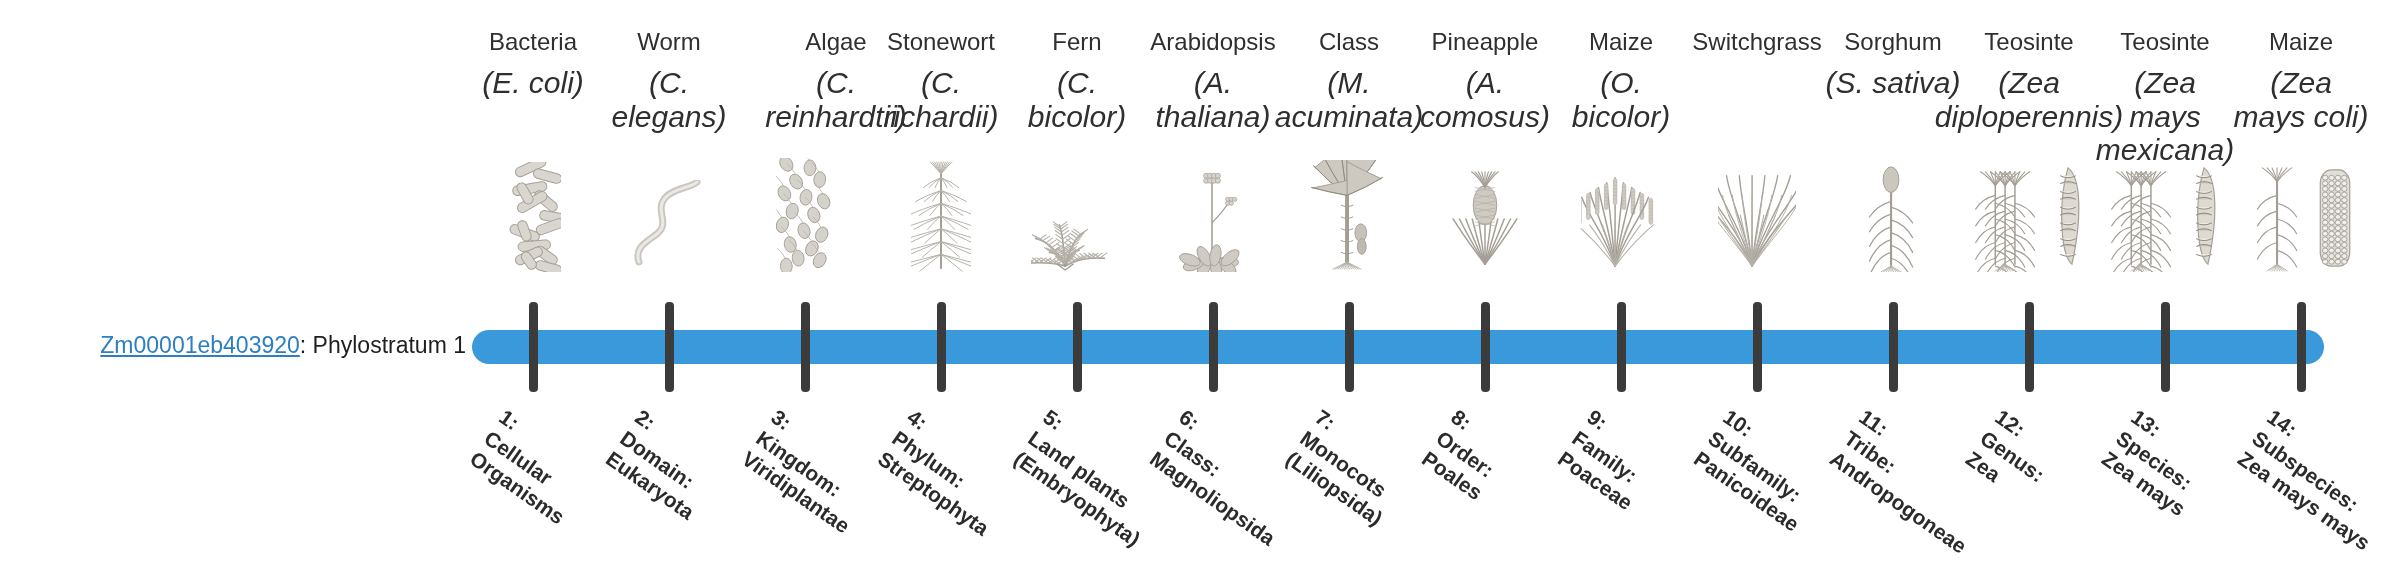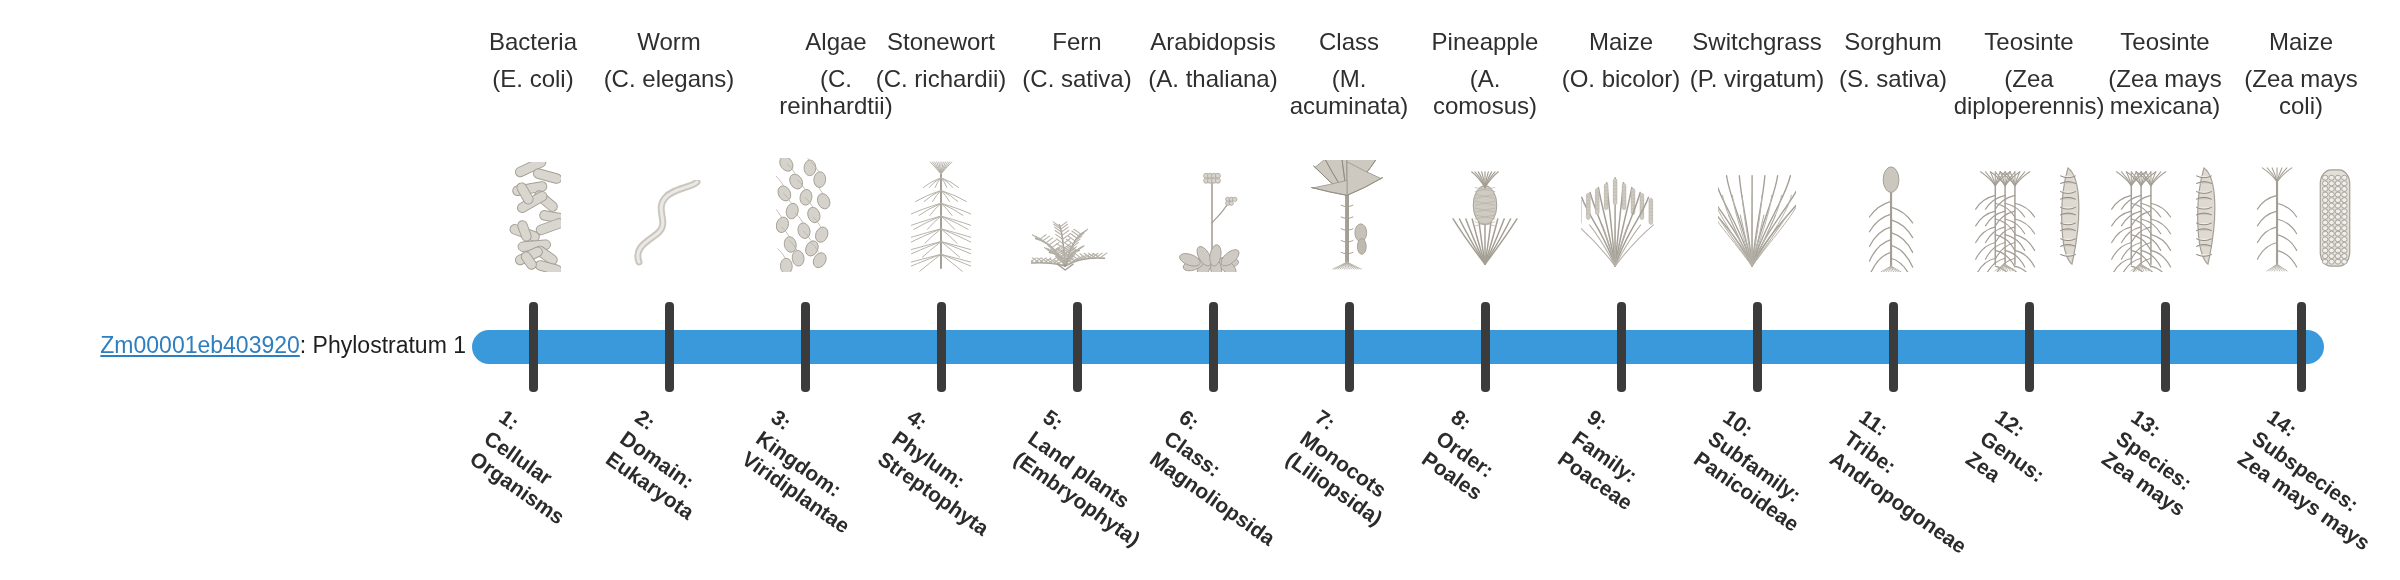--- a/index.html
+++ b/index.html
@@ -22,21 +22,21 @@
 
   
   .col{
     position:absolute;top:28px;width:136px;text-align:center;
   }
   .common{
     font-size:24px;line-height:1.15;color:#2f2f2f;
     height:30px;display:flex;align-items:flex-start;justify-content:center;
   }
   .latin{
-    font-size:24px;line-height:1.12;color:#2f2f2f;
+    font-size:30px;line-height:1.12;color:#2f2f2f;font-style:italic;
     margin-top:8px;height:56px;
     display:flex;align-items:flex-start;justify-content:center;
   }
 
   
   .art{
     position:absolute;top:162px;width:136px;height:110px;
     display:flex;align-items:flex-end;justify-content:center;gap:3px;
   }
   .art svg{display:block;}
@@ -231,21 +231,21 @@
           <path d="M30 14 l 0 -12" stroke="#b5b1a8" stroke-width="1" fill="none" stroke-linecap="round"></path>
           <path d="M30 14 l 2.2 -12" stroke="#b5b1a8" stroke-width="1" fill="none" stroke-linecap="round"></path>
           <path d="M30 14 l 4.4 -12" stroke="#b5b1a8" stroke-width="1" fill="none" stroke-linecap="round"></path>
           <path d="M30 14 l 6.6000000000000005 -12" stroke="#b5b1a8" stroke-width="1" fill="none" stroke-linecap="round"></path>
           <path d="M30 14 l 8.8 -12" stroke="#b5b1a8" stroke-width="1" fill="none" stroke-linecap="round"></path>
           <path d="M30 14 l 11 -12" stroke="#b5b1a8" stroke-width="1" fill="none" stroke-linecap="round"></path>
         </svg>
       </div>
       <div class="col" style="left: 1009px;">
         <div class="common">Fern</div>
-        <div class="latin">(C. sativa)</div>
+        <div class="latin">(C. bicolor)</div>
       </div>
       <div class="art" style="left: 1009px;">
         <svg width="92" height="110" viewBox="0 0 92 112">
           <path d="M34 106 q -19.200000000000003 -5.6 -48 -2" stroke="#a49f95" stroke-width="1.6" fill="none" stroke-linecap="round"></path>
           <path d="M30.064 104.97200000000001 l -7 -5 M30.064 104.97200000000001 l 7 -5" stroke="#b5b1a8" stroke-width="1.1" fill="none" stroke-linecap="round"></path>
           <path d="M25.935999999999996 104.128 l -7 -5 M25.935999999999996 104.128 l 7 -5" stroke="#b5b1a8" stroke-width="1.1" fill="none" stroke-linecap="round"></path>
           <path d="M21.616 103.46799999999999 l -7 -5 M21.616 103.46799999999999 l 7 -5" stroke="#b5b1a8" stroke-width="1.1" fill="none" stroke-linecap="round"></path>
           <path d="M17.104 102.992 l -7 -5 M17.104 102.992 l 7 -5" stroke="#b5b1a8" stroke-width="1.1" fill="none" stroke-linecap="round"></path>
           <path d="M12.399999999999999 102.7 l -7 -5 M12.399999999999999 102.7 l 7 -5" stroke="#b5b1a8" stroke-width="1.1" fill="none" stroke-linecap="round"></path>
           <path d="M7.504000000000001 102.592 l -7 -5 M7.504000000000001 102.592 l 7 -5" stroke="#b5b1a8" stroke-width="1.1" fill="none" stroke-linecap="round"></path>
@@ -514,21 +514,20 @@
           <path d="M34 106 q -12 -24 -26 -42" stroke="#b5b1a8" stroke-width="1.1" fill="none" stroke-linecap="round"></path>
           <path d="M34 106 q -6 -24 -13 -42" stroke="#b5b1a8" stroke-width="1.1" fill="none" stroke-linecap="round"></path>
           <path d="M34 106 q 0 -24 0 -42" stroke="#b5b1a8" stroke-width="1.1" fill="none" stroke-linecap="round"></path>
           <path d="M34 106 q 6 -24 13 -42" stroke="#b5b1a8" stroke-width="1.1" fill="none" stroke-linecap="round"></path>
           <path d="M34 106 q 12 -24 26 -42" stroke="#b5b1a8" stroke-width="1.1" fill="none" stroke-linecap="round"></path>
           <path d="M34 106 q 18 -24 39 -42" stroke="#b5b1a8" stroke-width="1.1" fill="none" stroke-linecap="round"></path>
         </svg>
       </div>
       <div class="col" style="left: 1689px;">
         <div class="common">Switchgrass</div>
-        <div class="latin">(P. virgatum)</div>
       </div>
       <div class="art" style="left: 1689px;">
         <svg width="78" height="110" viewBox="0 0 78 112">
           <path d="M34 106 C 14 64, -21 40, -31 14" stroke="#a49f95" stroke-width="1.4" fill="none" stroke-linecap="round"></path>
           <path d="M34 106 C 9 72, -11 52, -16 34" stroke="#b5b1a8" stroke-width="1" fill="none" stroke-linecap="round"></path>
           <path d="M34 106 C 18 64, -10 40, -18 14" stroke="#a49f95" stroke-width="1.4" fill="none" stroke-linecap="round"></path>
           <path d="M34 106 C 14 72, -2 52, -6 34" stroke="#b5b1a8" stroke-width="1" fill="none" stroke-linecap="round"></path>
           <path d="M34 106 C 22 64, 1 40, -5 14" stroke="#a49f95" stroke-width="1.4" fill="none" stroke-linecap="round"></path>
           <path d="M34 106 C 19 72, 7 52, 4 34" stroke="#b5b1a8" stroke-width="1" fill="none" stroke-linecap="round"></path>
           <path d="M34 106 C 26 64, 12 40, 8 14" stroke="#a49f95" stroke-width="1.4" fill="none" stroke-linecap="round"></path>

